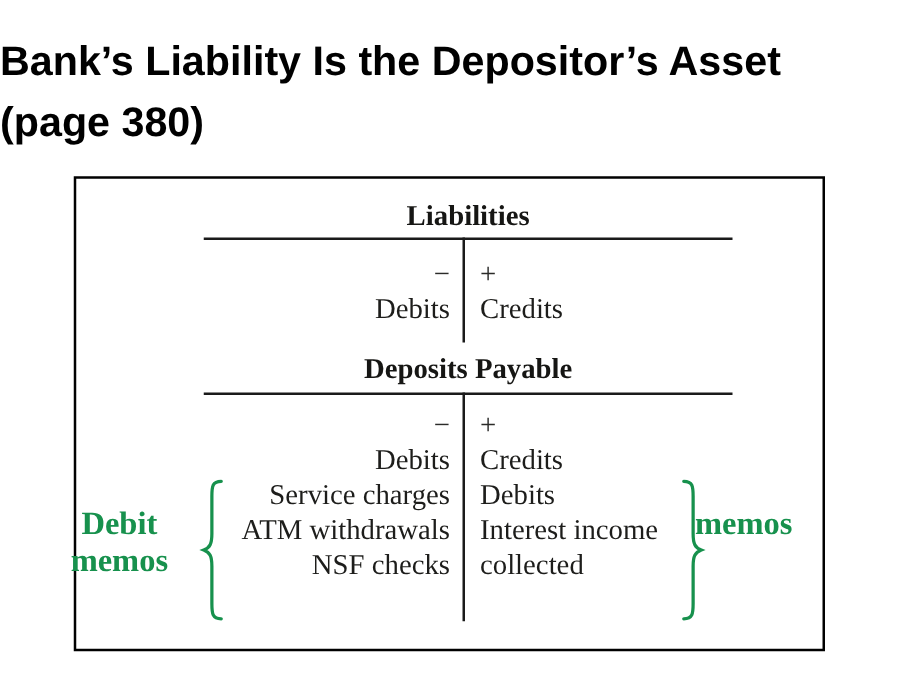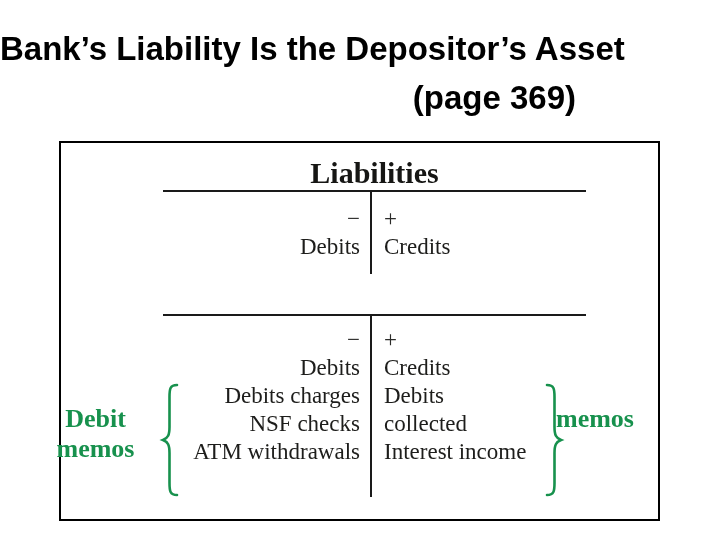--- a/index.html
+++ b/index.html
@@ -1,31 +1,31 @@
 <!DOCTYPE html>
 <html><head>
 <meta charset="utf-8">
 <style>
   html,body{margin:0;padding:0;background:#ffffff;}
   .slide{
     position:relative;width:720px;height:540px;background:#ffffff;overflow:hidden;
     font-family:"Liberation Sans",sans-serif;
   }
   .title{
-    position:absolute;left:0;top:24px;width:576px;text-align:right;
+    position:absolute;left:0;top:24px;width:576px;text-align:left;
     font-size:33px;font-weight:bold;line-height:49px;color:#000000;
     letter-spacing:0;white-space:nowrap;
   }
   .figure-box{
     position:absolute;left:59px;top:141px;width:601px;height:380px;
     border:2px solid #000000;box-sizing:border-box;background:#ffffff;
   }
   .acct-header{
     position:absolute;left:163px;width:423px;text-align:center;
-    font-family:"Liberation Serif",serif;font-weight:bold;font-size:30px;
+    font-family:"Liberation Serif",serif;font-weight:bold;font-size:23px;
     line-height:28px;color:#161614;
   }
   .hline{position:absolute;left:163px;width:423px;height:2px;background:#1a1a1a;}
   .vline{position:absolute;left:370px;width:2px;background:#1a1a1a;}
   .rows{
     position:absolute;left:163px;width:423px;
     font-family:"Liberation Serif",serif;font-size:23px;line-height:28px;color:#1d1d1b;
   }
   .trow{display:flex;}
   .lc{width:208px;box-sizing:border-box;padding-right:11px;text-align:right;white-space:nowrap;}
@@ -39,63 +39,64 @@
   .memo.right{left:556px;top:404px;width:130px;text-align:left;}
   .brace{position:absolute;}
 </style>
 </head>
 <body>
 
 <div class="slide">
 
   <div class="title">
     <div>Bank’s Liability Is the Depositor’s Asset</div>
-    <div>(page 369)</div>
+    <div>(page 380)</div>
   </div>
 
   <div class="figure-box"></div>
 
   <div class="acct-header" style="top:159px;">Liabilities</div>
   <div class="hline" style="top:190px;"></div>
   <div class="vline" style="top:190px;height:84px;"></div>
   <div class="rows" style="top:205px;">
     <div class="trow">
       <div class="lc sign">−</div>
       <div class="rc sign">+</div>
     </div>
     <div class="trow">
       <div class="lc">Debits</div>
       <div class="rc">Credits</div>
     </div>
   </div>
 
+  <div class="acct-header" style="top:281px;">Deposits Payable</div>
   <div class="hline" style="top:314px;"></div>
   <div class="vline" style="top:314px;height:183px;"></div>
   <div class="rows" style="top:326px;">
     <div class="trow">
       <div class="lc sign">−</div>
       <div class="rc sign">+</div>
     </div>
     <div class="trow">
       <div class="lc">Debits</div>
       <div class="rc">Credits</div>
     </div>
     <div class="trow">
     </div>
     <div class="trow">
-      <div class="lc">Debits charges</div>
+      <div class="lc">Service charges</div>
       <div class="rc">Debits</div>
+    </div>
+    <div class="trow">
+      <div class="lc">ATM withdrawals</div>
+      <div class="rc">Interest income</div>
     </div>
     <div class="trow">
       <div class="lc">NSF checks</div>
       <div class="rc">collected</div>
-    </div>
-    <div class="trow">
-      <div class="lc">ATM withdrawals</div>
-      <div class="rc">Interest income</div>
     </div>
   </div>
 
   <svg class="brace" style="left:159px;top:383px;" width="22" height="114" viewBox="0 0 22 114">
     <path d="M18 2 C11 2 10.5 6 10.5 14 L10.5 44 C10.5 52 9 55 4 57 C9 59 10.5 62 10.5 70 L10.5 100 C10.5 108 11 112 18 112" fill="none" stroke-width="2.6" stroke-linecap="round" stroke="#17914d"></path>
   </svg>
   <svg class="brace" style="left:543px;top:383px;" width="22" height="114" viewBox="0 0 22 114">
     <path d="M4 2 C11 2 11.5 6 11.5 14 L11.5 44 C11.5 52 13 55 18 57 C13 59 11.5 62 11.5 70 L11.5 100 C11.5 108 11 112 4 112" fill="none" stroke-width="2.6" stroke-linecap="round" stroke="#17914d"></path>
   </svg>
 

